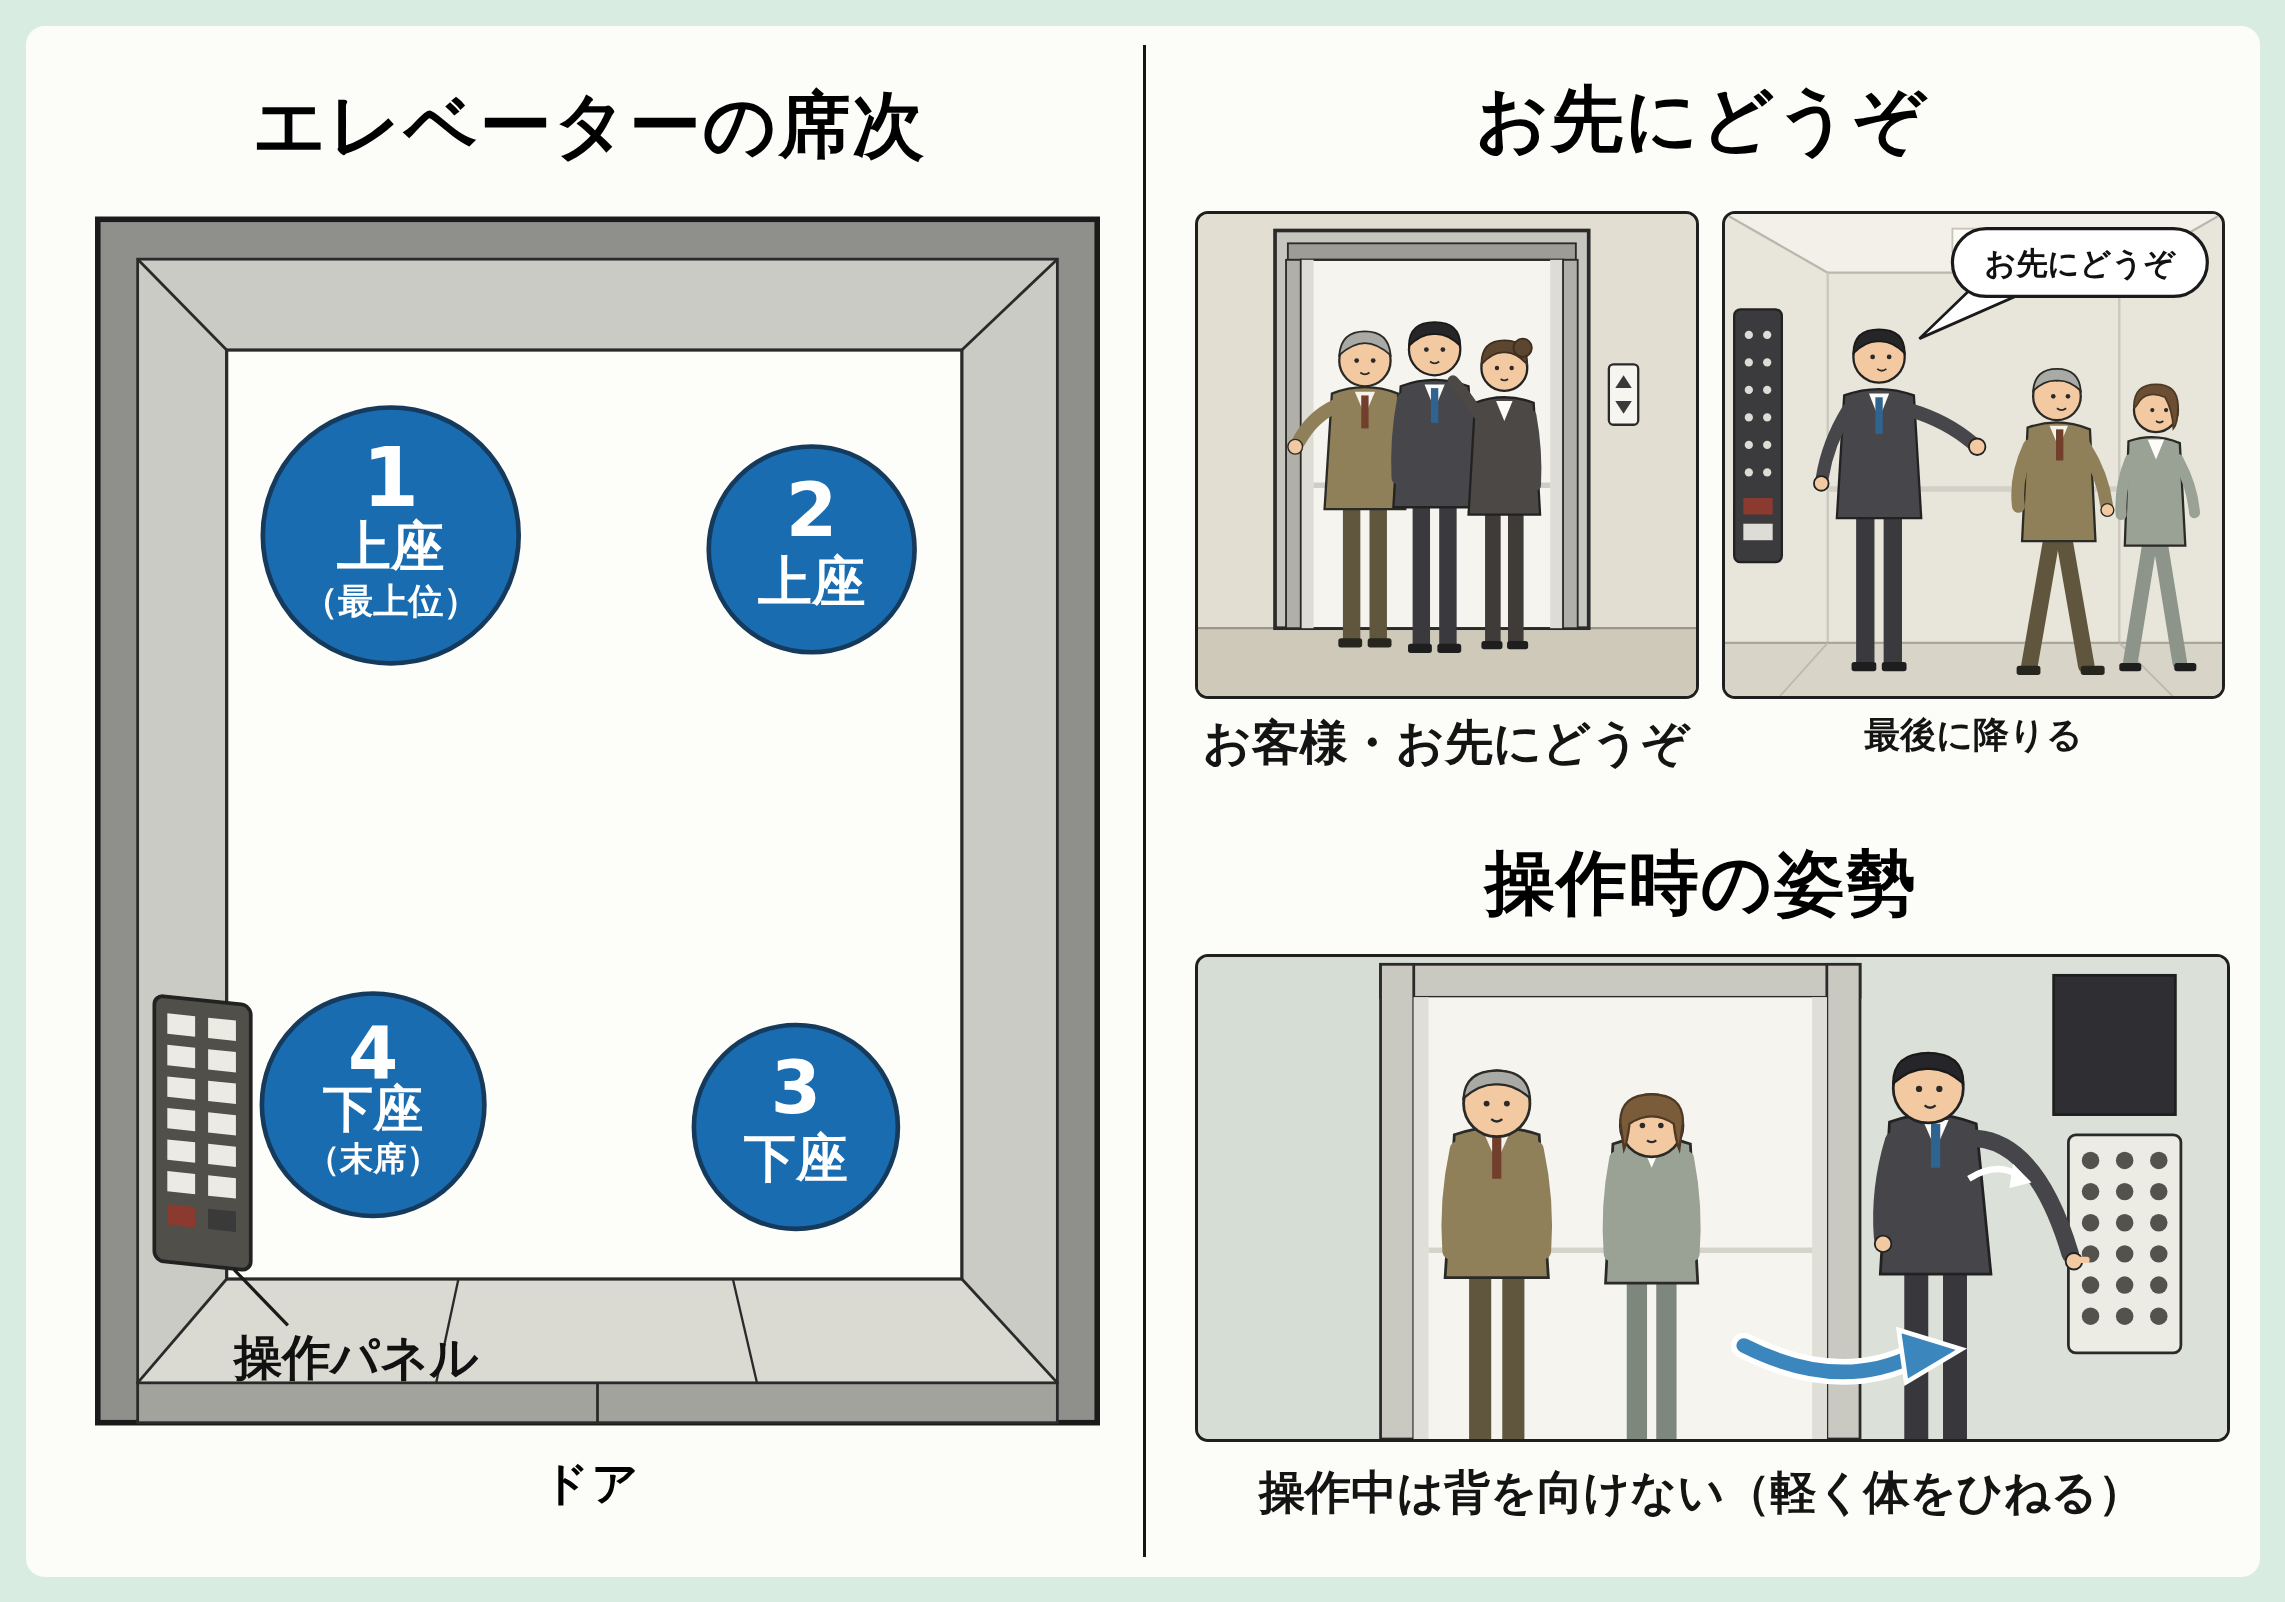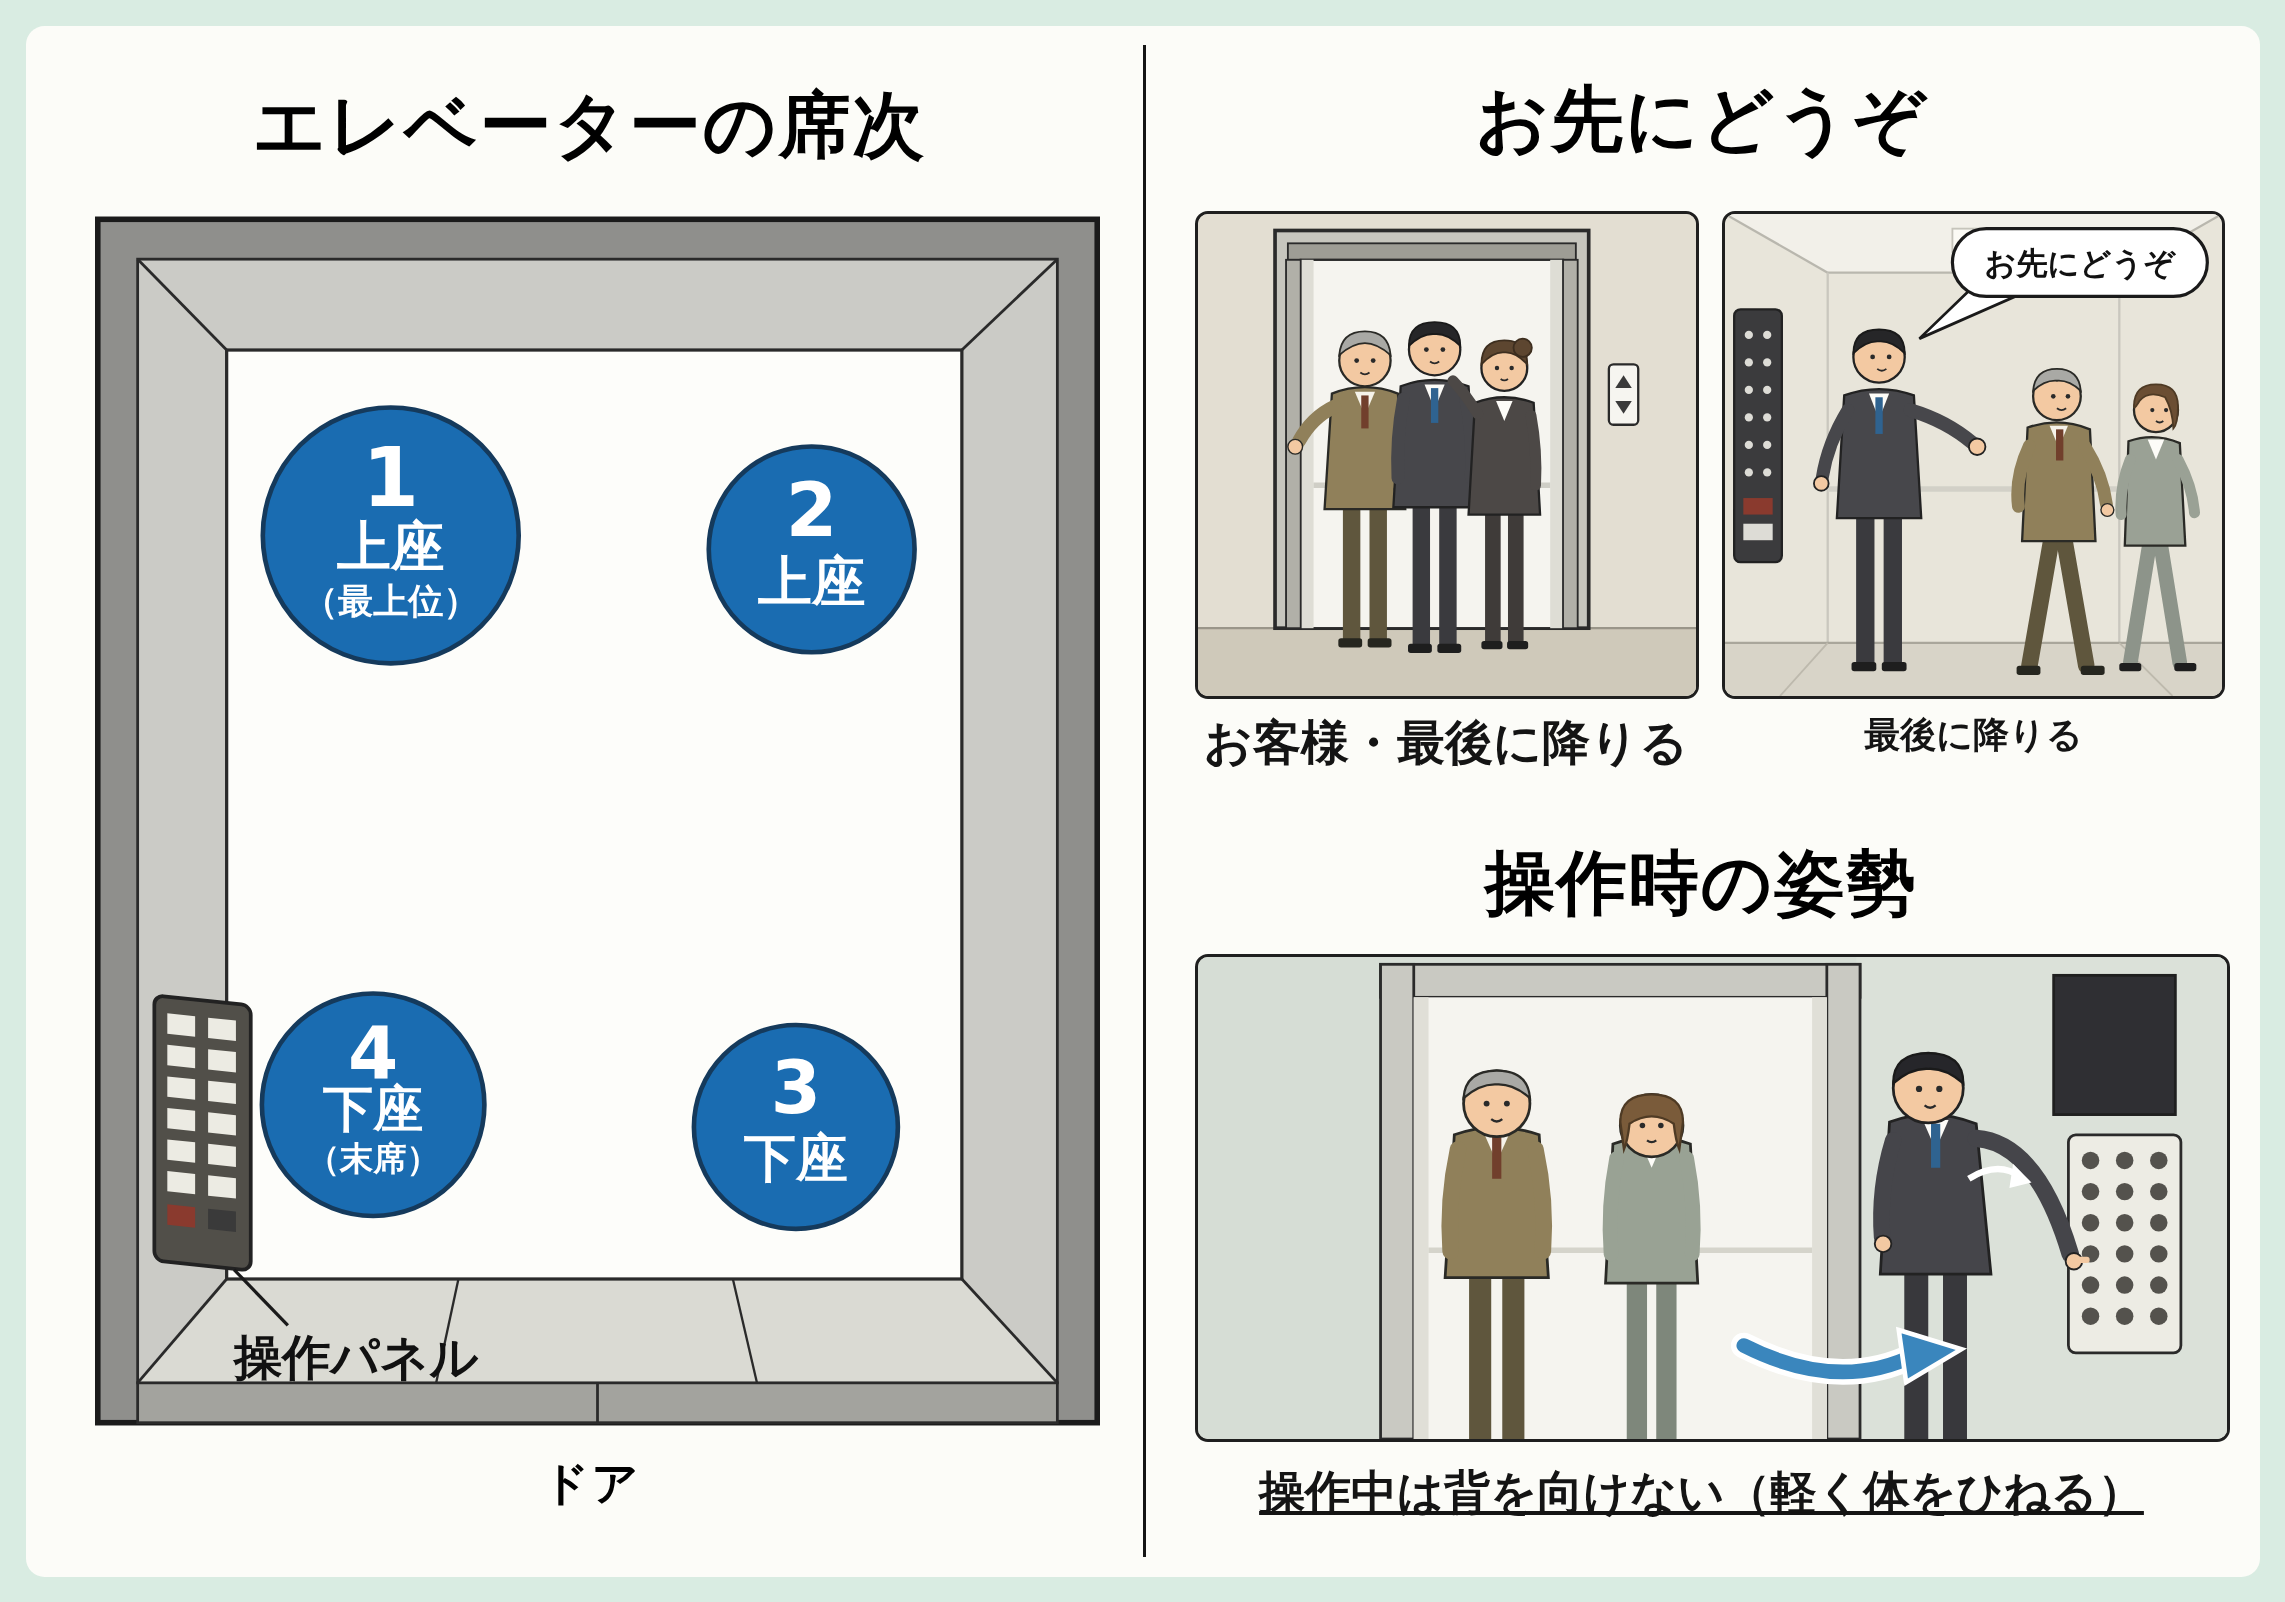--- a/index.html
+++ b/index.html
@@ -276,21 +276,21 @@
       <path d="M-26,-232 Q-38,-202 -36,-172" stroke="#9aa195" stroke-width="12" fill="none" stroke-linecap="round"></path>
       <circle cx="2" cy="-286" r="24" fill="#f3c9a2" stroke="#2a2a26" stroke-width="2.5"></circle>
       <path d="M-22,-290 Q-22,-314 2,-314 Q26,-314 26,-290 Q26,-272 21,-266 Q20,-286 12,-300 Q-6,-308 -16,-296 Q-22,-286 -22,-290 Z" fill="#6b4e33" stroke="#4e3a24" stroke-width="2"></path>
       <circle cx="-2" cy="-286" r="2.3" fill="#2a2a2a"></circle>
         <circle cx="13" cy="-286" r="2.3" fill="#2a2a2a"></circle>
       <path d="M2,-274 Q6,-271 10,-274" stroke="#2a2a2a" stroke-width="2" fill="none"></path>
     </g>
   </svg>
 </div>
 
-<div class="abs caption" style="left:1176px; top:711px; width:540px; font-size:48px;">お客様・最後に降りる</div>
+<div class="abs caption" style="left:1176px; top:711px; width:540px; font-size:48px;">お客様・お先にどうぞ</div>
 <div class="abs caption" style="left:1722px; top:711px; width:503px; font-size:36px;">最後に降りる</div>
 
 <div class="abs title" style="left:1159px; top:837px; width:1085px; font-size:70px;font-family:Liberation Mono, monospace;">操作時の姿勢</div>
 
 <div class="panel" style="left:1195px; top:954px; width:1035px; height:488px;">
   <svg width="100%" height="100%" viewBox="0 0 1116 526" preserveAspectRatio="none">
     <rect width="1116" height="526" fill="#d6ddd5"></rect>
     <rect x="714" width="402" height="526" fill="#dbe1d9"></rect>
     <rect x="198" y="8" width="520" height="36" fill="#c9c9c2" stroke="#2a2a2a" stroke-width="3"></rect>
     <rect x="198" y="8" width="36" height="518" fill="#c9c9c2" stroke="#2a2a2a" stroke-width="3"></rect>
@@ -381,14 +381,14 @@
     </g>
 
     <g>
       <path d="M592,424 Q694,476 778,434" stroke="#ffffff" stroke-width="28" fill="none" stroke-linecap="round"></path>
       <path d="M592,424 Q694,476 778,434" stroke="#3a86bd" stroke-width="16" fill="none" stroke-linecap="round"></path>
       <polygon points="760,407 828,428 768,464" fill="#3a86bd" stroke="#ffffff" stroke-width="5"></polygon>
     </g>
   </svg>
 </div>
 
-<div class="abs caption" style="left:1159px; top:1462px; width:1085px; font-size:46px;text-decoration:underline;">操作中は背を向けない（軽く体をひねる）</div>
+<div class="abs caption" style="left:1159px; top:1462px; width:1085px; font-size:46px;">操作中は背を向けない（軽く体をひねる）</div>
 
 
 </body></html>

